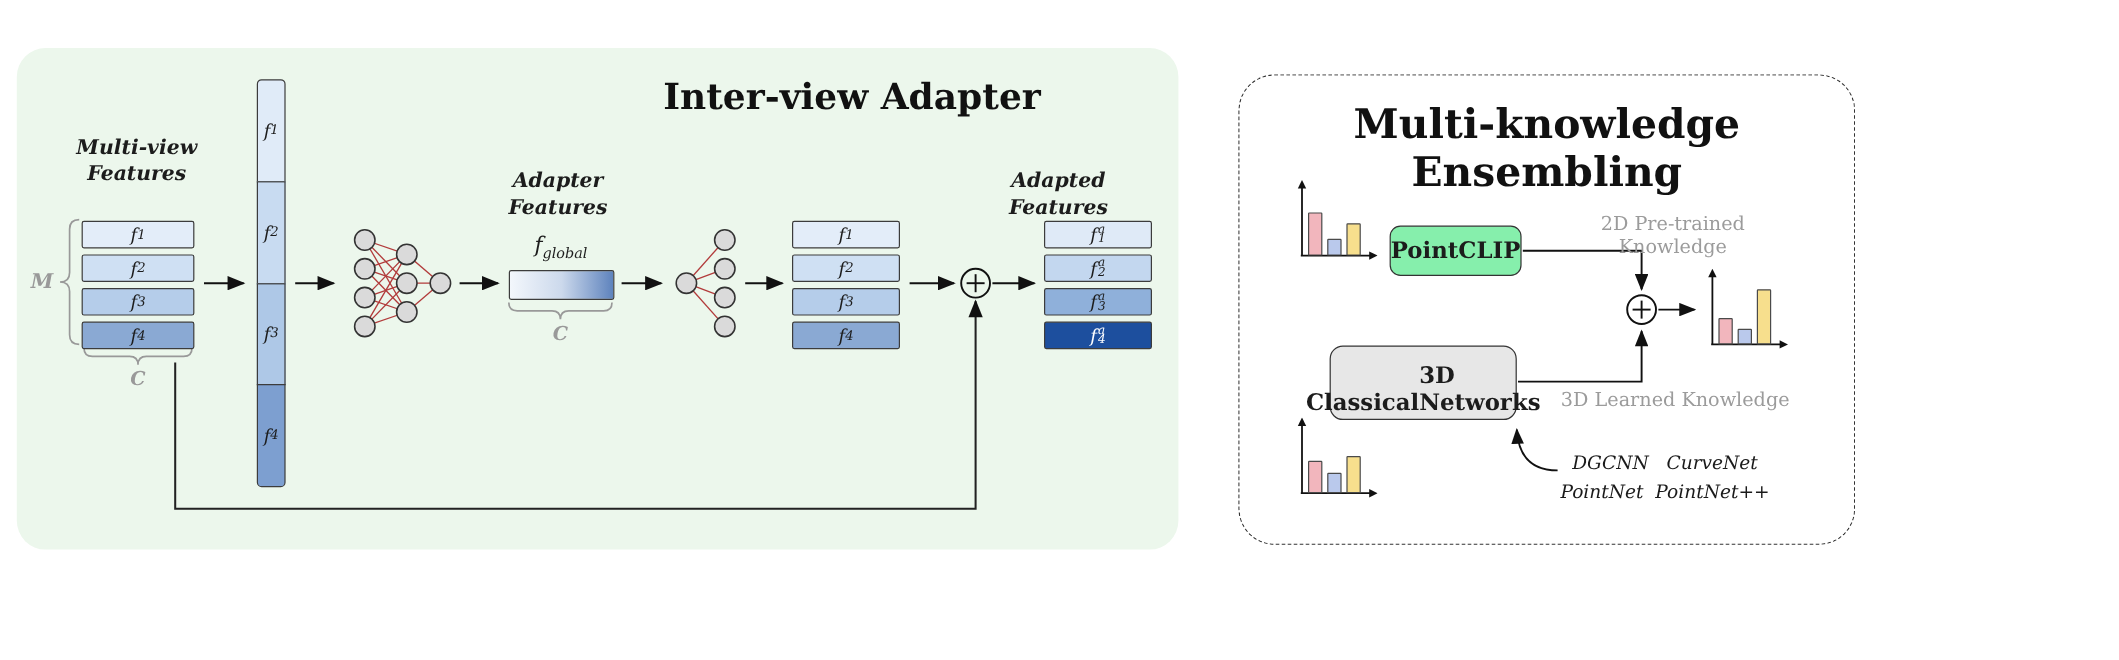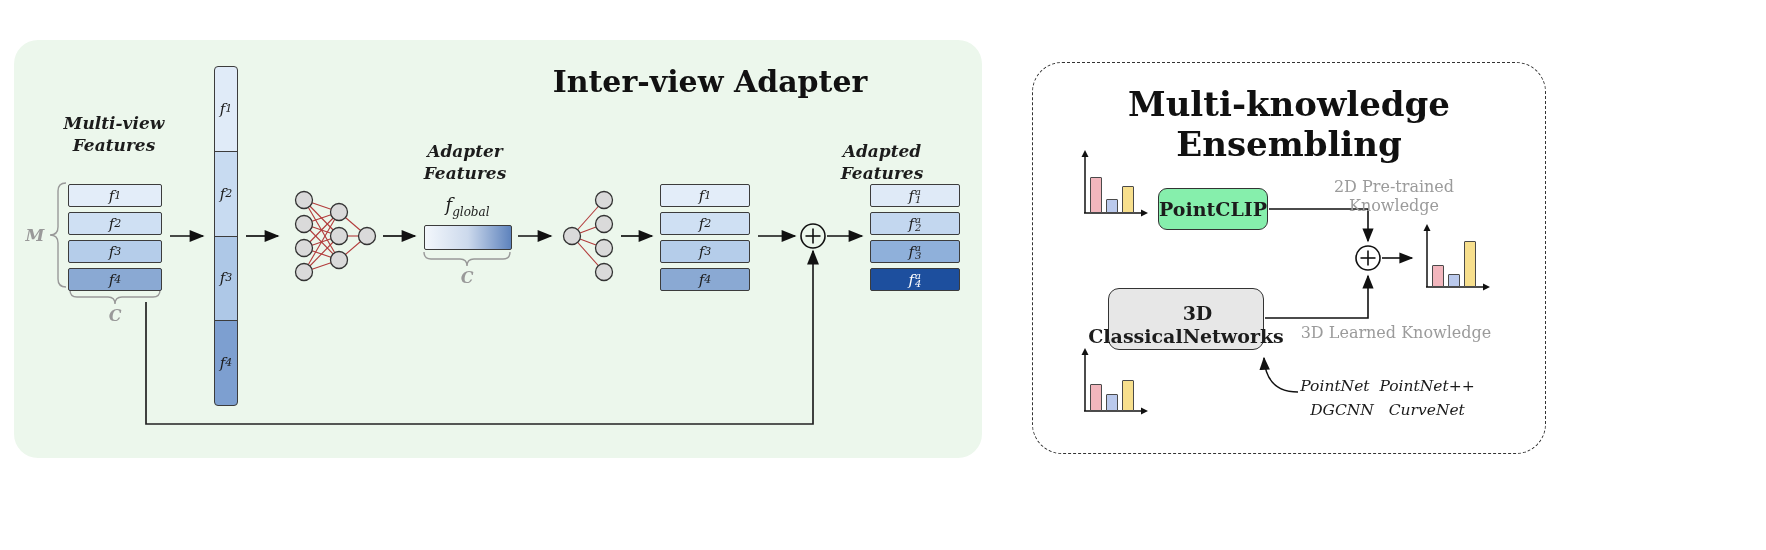--- a/index.html
+++ b/index.html
@@ -267,17 +267,17 @@
       <polygon points="70,63 63,59.5 63,66.5" fill="#111"></polygon>
     </svg>
     <div class="bars">
         <div class="bar" style="height: 27px; background: rgb(242, 182, 189);"></div>
         <div class="bar" style="height: 17px; background: rgb(186, 201, 236);"></div>
         <div class="bar" style="height: 31px; background: rgb(247, 223, 141);"></div>
       </div>
   </div>
 
   <div class="networks">
+    <div>DGCNN   CurveNet</div>
     <div>PointNet  PointNet++</div>
-    <div>DGCNN   CurveNet</div>
   </div>
 
 </div>
 
 </body></html>

